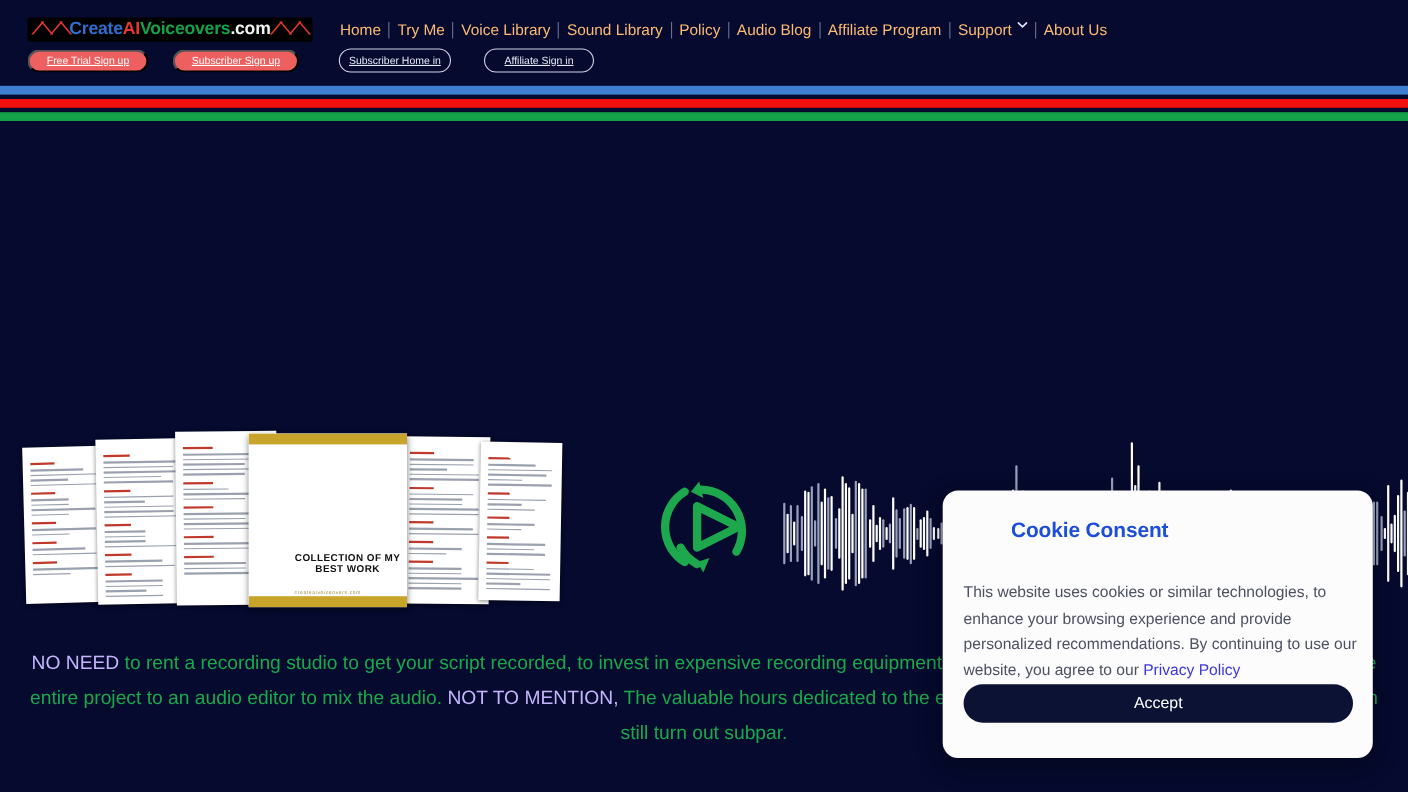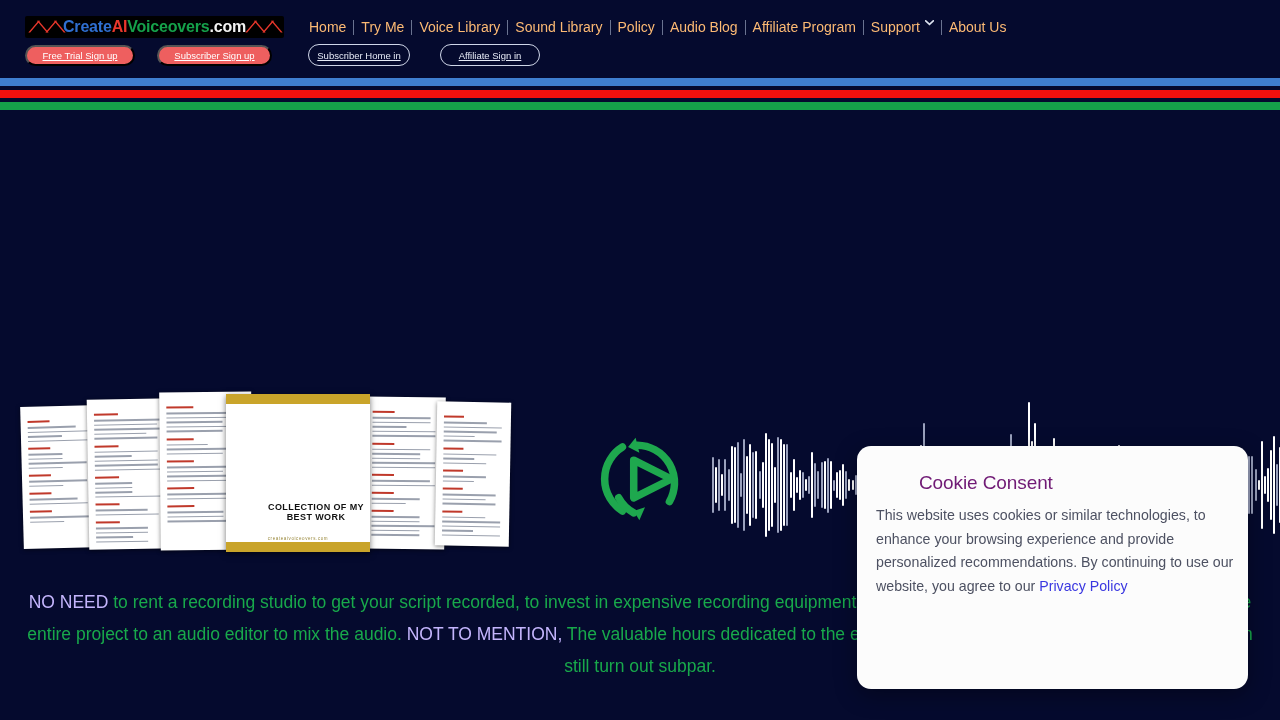--- a/index.html
+++ b/index.html
@@ -91,23 +91,23 @@
   .wave .bar.d { background:#9aa1bd; }
 
   
   .subcopy { position:absolute; left:0; top:586px; width:1280px; text-align:center;
              color:#18a94b; font-size:17.5px; line-height:32px; padding:0 26px; }
   .subcopy .em { color:#c4b5fd; }
 
   
   .cookie { position:absolute; left:857px; top:446px; width:391px; height:243px;
             background:#fcfcfc; border-radius:14px; box-shadow:0 6px 22px rgba(0,0,0,.35); }
-  .cookie h2 { position:absolute; left:62px; top:26px; color:#701a75;
-               font-size:19px; font-weight:normal; letter-spacing:-0.1px; }
-  .cookie p { position:absolute; left:19px; top:58px; width:358px;
+  .cookie h2 { position:absolute; left:62px; top:26px; color:#1d4ed8;
+               font-size:19px; font-weight:bold; letter-spacing:-0.1px; }
+  .cookie p { position:absolute; left:19px; top:82px; width:358px;
               color:#4d5162; font-size:14.2px; line-height:23.5px; }
   .cookie p a { color:#3a37e0; text-decoration:none; }
   .accept { position:absolute; left:19px; top:176px; width:354px; height:35px;
             background:#0b1233; border-radius:18px; border:none; color:#fff;
             font-size:14.5px; font-family:"Liberation Sans", sans-serif; cursor:pointer; }
 </style>
 </head>
 <body>
 
 <div class="page">
@@ -507,15 +507,16 @@
       <span class="bar" style="left:567.3px;height:76.3px;bottom:46.8px"></span>
     </div>
 
   <p class="subcopy">
     <span class="em">NO NEED</span><span> to rent a recording studio to get your script recorded, to invest in expensive recording equipment (if recording at home), and recruit or outsource the entire project to an audio editor to mix the audio. </span><span class="em">NOT TO MENTION,</span><span> The valuable hours dedicated to the entire process. Even after all this, the end result can still turn out subpar.</span>
   </p>
 
   <div class="cookie">
     <h2>Cookie Consent</h2>
     <p><span>This website uses cookies or similar technologies, to enhance your browsing experience and provide personalized recommendations. By continuing to use our website, you agree to our </span><a href="#">Privacy Policy</a></p>
+    <button class="accept">Accept</button>
   </div>
 
 </div>
 
 </body></html>

